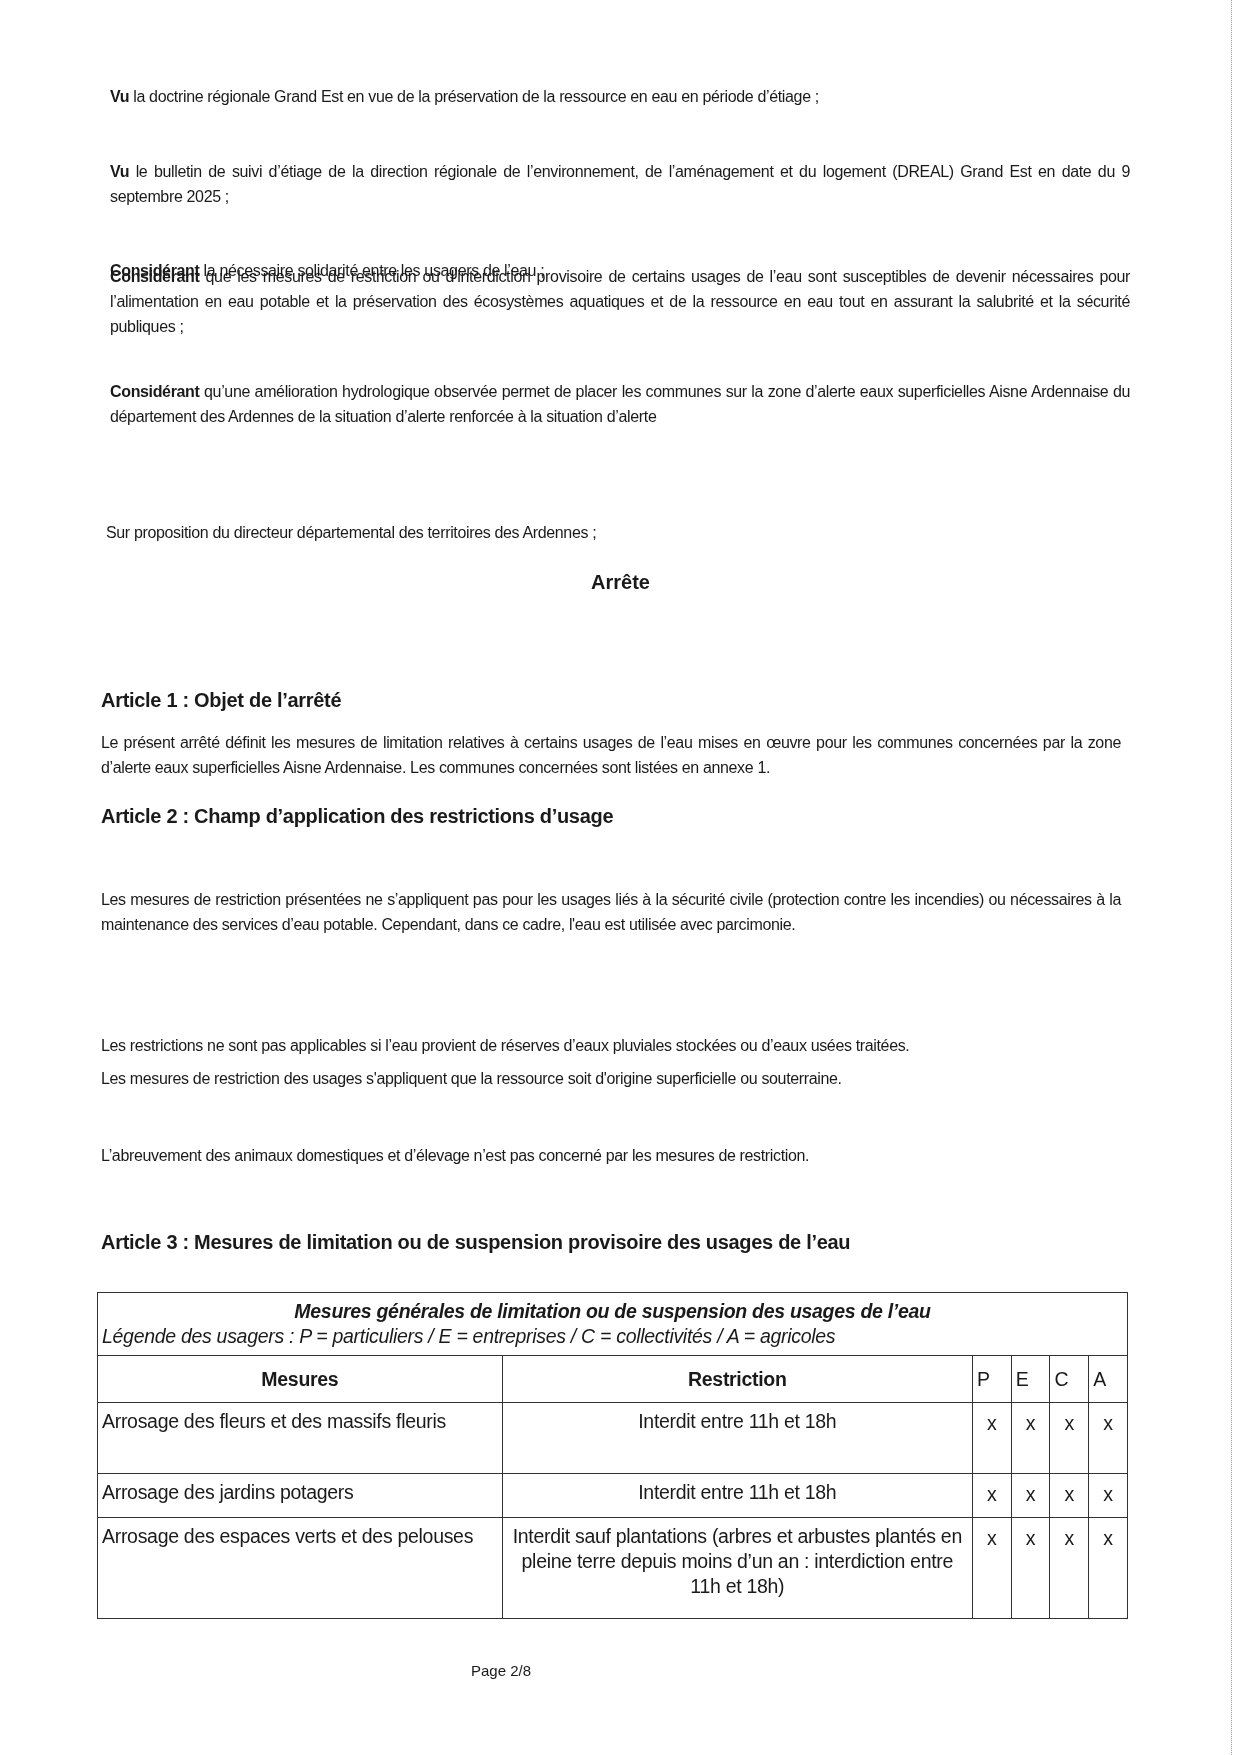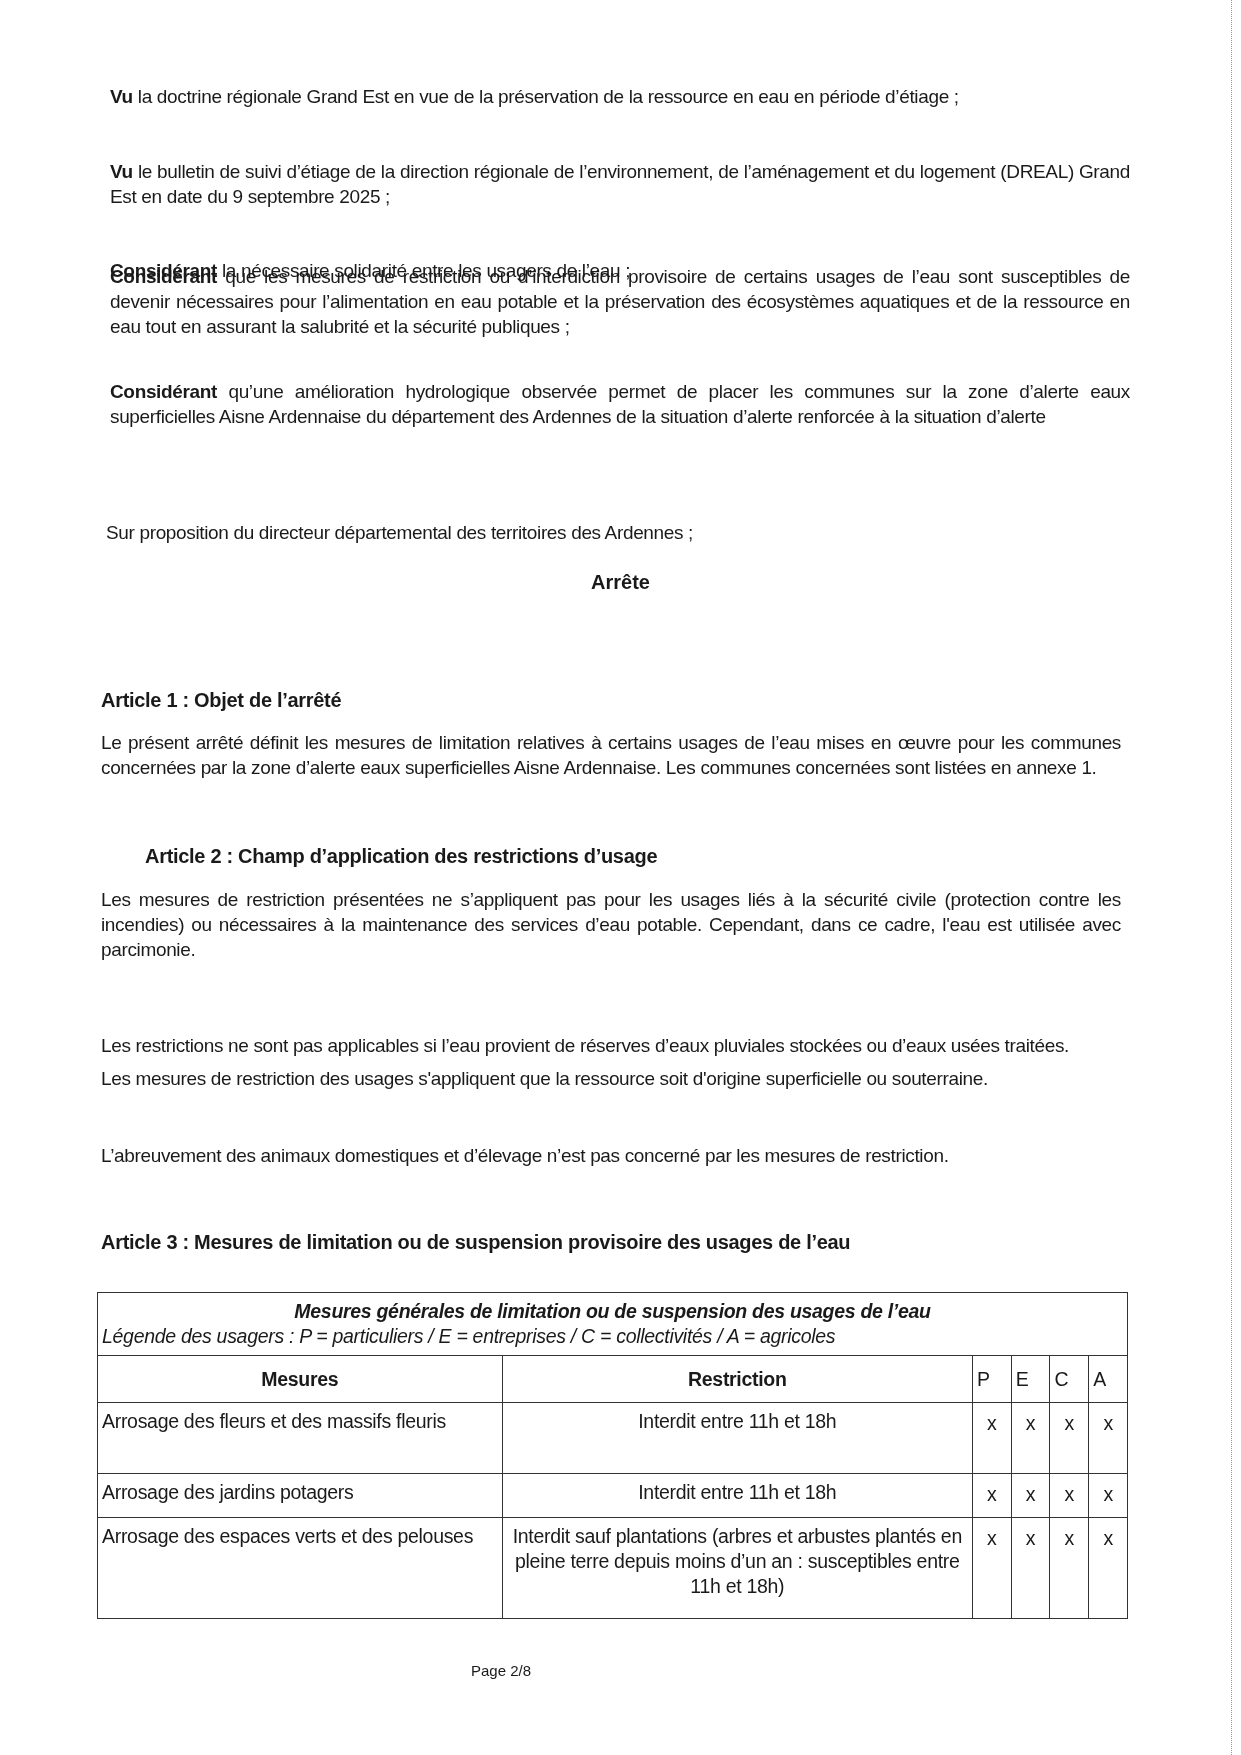--- a/index.html
+++ b/index.html
@@ -1,21 +1,21 @@
 <!DOCTYPE html>
 <html><head>
 <meta charset="utf-8">
 <style>
   html, body { margin: 0; padding: 0; background: #ffffff; }
   body { width: 1241px; height: 1755px; position: relative; overflow: hidden;
          font-family: "Liberation Sans Narrow", "Liberation Sans", sans-serif; color: #1a1a1a; }
   .page { position: absolute; left: 0; top: 0; width: 1241px; height: 1755px; background: #fff; }
   .scan-edge { position: absolute; top: 0; right: 8px; width: 1px; height: 1755px;
                border-left: 1px dotted #9a9a9a; }
-  .para { position: absolute; left: 110px; width: 1020px; font-size: 19px; line-height: 25px;
+  .para { position: absolute; left: 110px; width: 1020px; font-size: 16px; line-height: 25px;
           text-align: justify; letter-spacing: -0.35px; }
   .para.last-left { text-align: left; }
   .para b { font-weight: bold; }
   .heading { position: absolute; left: 101px; font-size: 20px; font-weight: bold; line-height: 25px; letter-spacing: -0.3px; }
   .center-title { position: absolute; left: 0; width: 1241px; text-align: center; font-size: 20px; font-weight: bold; }
   .footer { position: absolute; left: 0; width: 1002px; top: 1662px; text-align: center; font-size: 15px; }
 
   table.measures { position: absolute; left: 97px; top: 1292px; width: 1031px; border-collapse: collapse;
                    font-size: 19.5px; letter-spacing: -0.3px; }
   table.measures td, table.measures th { border: 1.5px solid #333; padding: 6px 4px; vertical-align: top; line-height: 25px; }
@@ -44,21 +44,21 @@
   <div class="para" style="top:264px;"><b>Considérant</b><span> que les mesures de restriction ou d’interdiction provisoire de certains usages de l’eau sont susceptibles de devenir nécessaires pour l’alimentation en eau potable et la préservation des écosystèmes aquatiques et de la ressource en eau tout en assurant la salubrité et la sécurité publiques ;</span></div>
   <div class="para" style="top:379px;"><b>Considérant</b><span> qu’une amélioration hydrologique observée permet de placer les communes sur la zone d’alerte eaux superficielles Aisne Ardennaise du département des Ardennes de la situation d’alerte renforcée à la situation d’alerte</span></div>
 
   <div class="para last-left" style="top:520px; left:106px;">Sur proposition du directeur départemental des territoires des Ardennes ;</div>
 
   <div class="center-title" style="top:571px;">Arrête</div>
 
   <div class="heading" style="top:688px;">Article 1 : Objet de l’arrêté</div>
   <div class="para" style="top:730px; left:101px;">Le présent arrêté définit les mesures de limitation relatives à certains usages de l’eau mises en œuvre pour les communes concernées par la zone d’alerte eaux superficielles Aisne Ardennaise. Les communes concernées sont listées en annexe 1.</div>
 
-  <div class="heading" style="top:844px;margin-left:44px;">Article 2 : Champ d’application des restrictions d’usage</div>
+  <div class="heading" style="top:804px;">Article 2 : Champ d’application des restrictions d’usage</div>
   <div class="para" style="top:887px; left:101px;">Les mesures de restriction présentées ne s’appliquent pas pour les usages liés à la sécurité civile (protection contre les incendies) ou nécessaires à la maintenance des services d’eau potable. Cependant, dans ce cadre, l'eau est utilisée avec parcimonie.</div>
   <div class="para" style="top:989px; left:101px;margin-top:44px;">Les restrictions ne sont pas applicables si l’eau provient de réserves d’eaux pluviales stockées ou d’eaux usées traitées.</div>
   <div class="para" style="top:1066px; left:101px;">Les mesures de restriction des usages s'appliquent que la ressource soit d'origine superficielle ou souterraine.</div>
   <div class="para" style="top:1143px; left:101px;">L’abreuvement des animaux domestiques et d’élevage n’est pas concerné par les mesures de restriction.</div>
 
   <div class="heading" style="top:1230px;">Article 3 : Mesures de limitation ou de suspension provisoire des usages de l’eau</div>
 
   <table class="measures">
     <tbody>
         <tr>
@@ -86,21 +86,21 @@
     <tr class="row2">
       <td class="mesure">Arrosage des jardins potagers</td>
       <td class="restriction">Interdit entre 11h et 18h</td>
       <td class="flag">x</td>
       <td class="flag">x</td>
       <td class="flag">x</td>
       <td class="flag">x</td>
     </tr>
     <tr class="row3">
       <td class="mesure">Arrosage des espaces verts et des pelouses</td>
-      <td class="restriction">Interdit sauf plantations (arbres et arbustes plantés en pleine terre depuis moins d’un an : susceptibles entre 11h et 18h)</td>
+      <td class="restriction">Interdit sauf plantations (arbres et arbustes plantés en pleine terre depuis moins d’un an : interdiction entre 11h et 18h)</td>
       <td class="flag">x</td>
       <td class="flag">x</td>
       <td class="flag">x</td>
       <td class="flag">x</td>
     </tr>
   </tbody>
     </table>
 
   <div class="footer">Page 2/8</div>
 </div>

